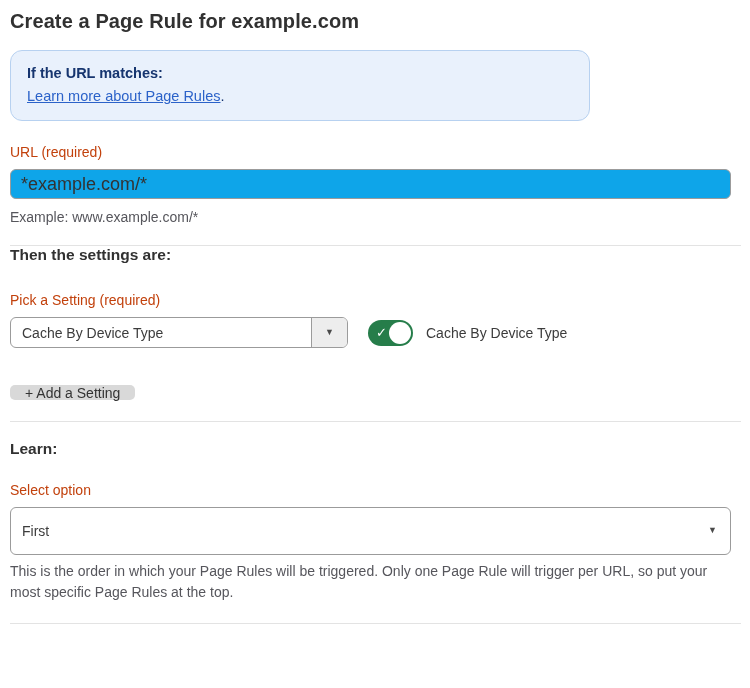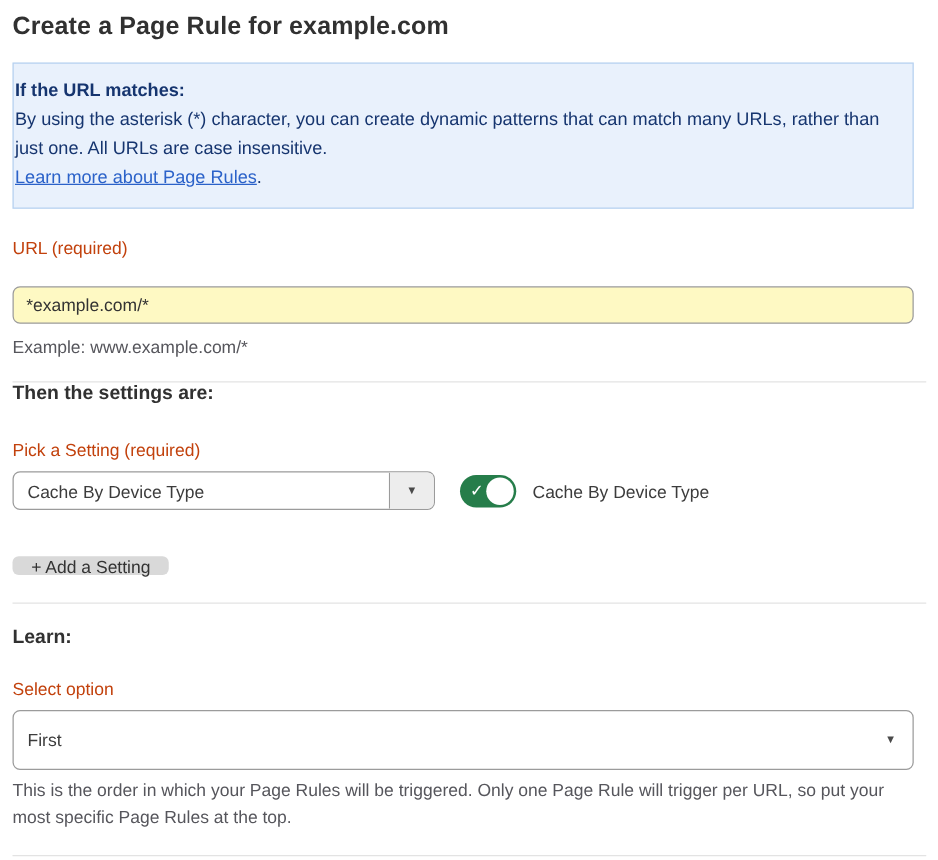--- a/index.html
+++ b/index.html
@@ -16,54 +16,54 @@
     font-size: 20px;
     font-weight: bold;
     color: #313131;
     margin: 2px 0 0 0;
     letter-spacing: 0.1px;
   }
   .info-box {
     margin-top: 17px;
     background: #e9f1fc;
     border: 1px solid #b7d1f0;
-    border-radius: 0;
-    padding: 11px 16px 12px 1px;
+    border-radius: 12px;
+    padding: 11px 16px 12px 16px;
     color: #16356f;
     font-size: 14.5px;
     line-height: 23px;
-    width: 721px;
+    width: 580px;
   }
   .info-box .info-heading {
     font-weight: bold;
     font-size: 14.5px;
   }
   .info-box a.info-link {
     color: #2b62c9;
     text-decoration: underline;
     cursor: pointer;
     margin-top: 43px;
   }
   .field-label {
     font-size: 14px;
     color: #c2410c;
     display: block;
   }
   .url-label { margin-top: 23px; }
   .text-input {
-    margin-top: 23px;
+    margin-top: 9px;
     width: 721px;
     height: 30px;
     border: 1px solid #9b9b9b;
     border-radius: 6px;
     padding: 0 10px;
     font-family: "Liberation Sans", "DejaVu Sans", sans-serif;
-    font-size: 14px;
+    font-size: 18px;
     color: #333333;
-    background: #fef9c3;
+    background: #0ea5e9;
     display: block;
   }
   .helper-text {
     margin-top: 8px;
     font-size: 14px;
     color: #56565c;
     line-height: 21px;
   }
   hr.divider {
     border: none;
@@ -190,21 +190,20 @@
 </style>
 </head>
 <body>
 
 
 
 <h1 class="page-title">Create a Page Rule for example.com</h1>
 
 <div class="info-box">
   <div class="info-heading">If the URL matches:</div>
-  <div class="info-body">By using the asterisk (*) character, you can create dynamic patterns that can match many URLs, rather than just one. All URLs are case insensitive.</div>
   <div><a class="info-link">Learn more about Page Rules</a><span>.</span></div>
 </div>
 
 <label class="field-label url-label">URL (required)</label>
 <input class="text-input" type="text" value="*example.com/*" style="">
 <div class="helper-text">Example: www.example.com/*</div>
 
 <hr class="divider divider-1">
 
 <h2 class="section-heading settings-heading">Then the settings are:</h2>

